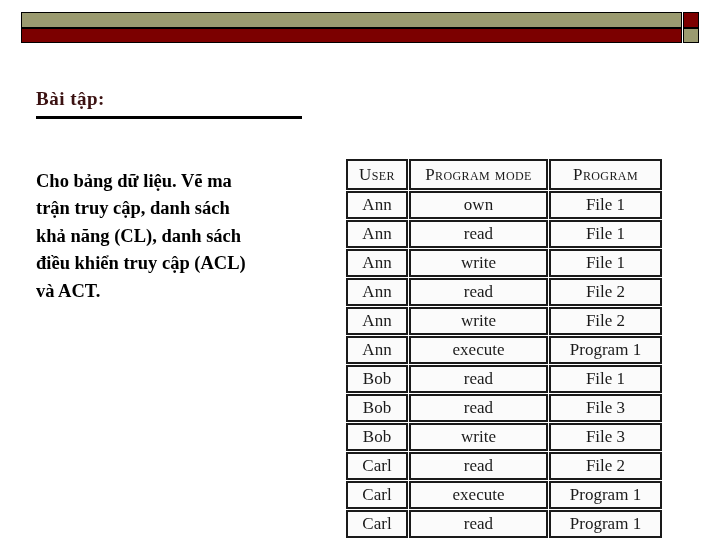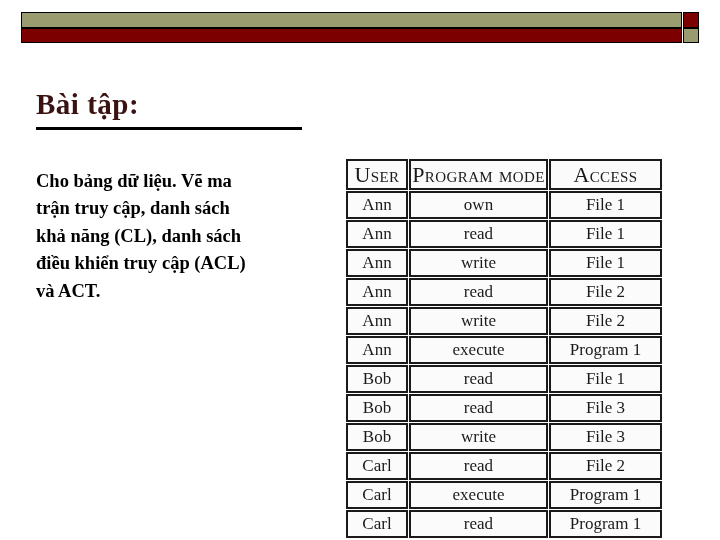--- a/index.html
+++ b/index.html
@@ -51,21 +51,21 @@
   
   #title-block {
     position: absolute;
     left: 36px;
     top: 88px;
     width: 268px;
   }
   #slide-title {
     margin: 0;
     font-family: "Liberation Serif", serif;
-    font-size: 29px;
+    font-size: 19px;
     font-weight: bold;
     color: #3b1212;
     letter-spacing: 0.5px;
     line-height: 1.15;
     white-space: nowrap;
   }
   #title-rule {
     margin-top: 6px;
     width: 266px;
     height: 3px;
@@ -114,21 +114,21 @@
     font-weight: normal;
     overflow: hidden;
     white-space: nowrap;
   }
   table#access-table col.c-user   { width: 62px; }
   table#access-table col.c-mode   { width: 139px; }
   table#access-table col.c-object { width: 113px; }
 
   table#access-table thead th {
     font-variant: small-caps;
-    font-size: 22px;
+    font-size: 17px;
     letter-spacing: 0.4px;
     height: 27px;
     line-height: 27px;
   }
   table#access-table tbody td {
     font-size: 17px;
   }
   table#access-table tbody td.user-cell { font-size: 17px; }
 </style>
 </head>
@@ -156,21 +156,21 @@
   <table id="access-table">
     <colgroup>
       <col class="c-user">
       <col class="c-mode">
       <col class="c-object">
     </colgroup>
     <thead>
       <tr>
         <th>User</th>
         <th>Program mode</th>
-        <th>Access</th>
+        <th>Program</th>
       </tr>
     </thead>
     <tbody id="table-body">
         <tr>
           <td class="user-cell">Ann</td>
           <td>own</td>
           <td>File 1</td>
         </tr>
         <tr>
           <td class="user-cell">Ann</td>

